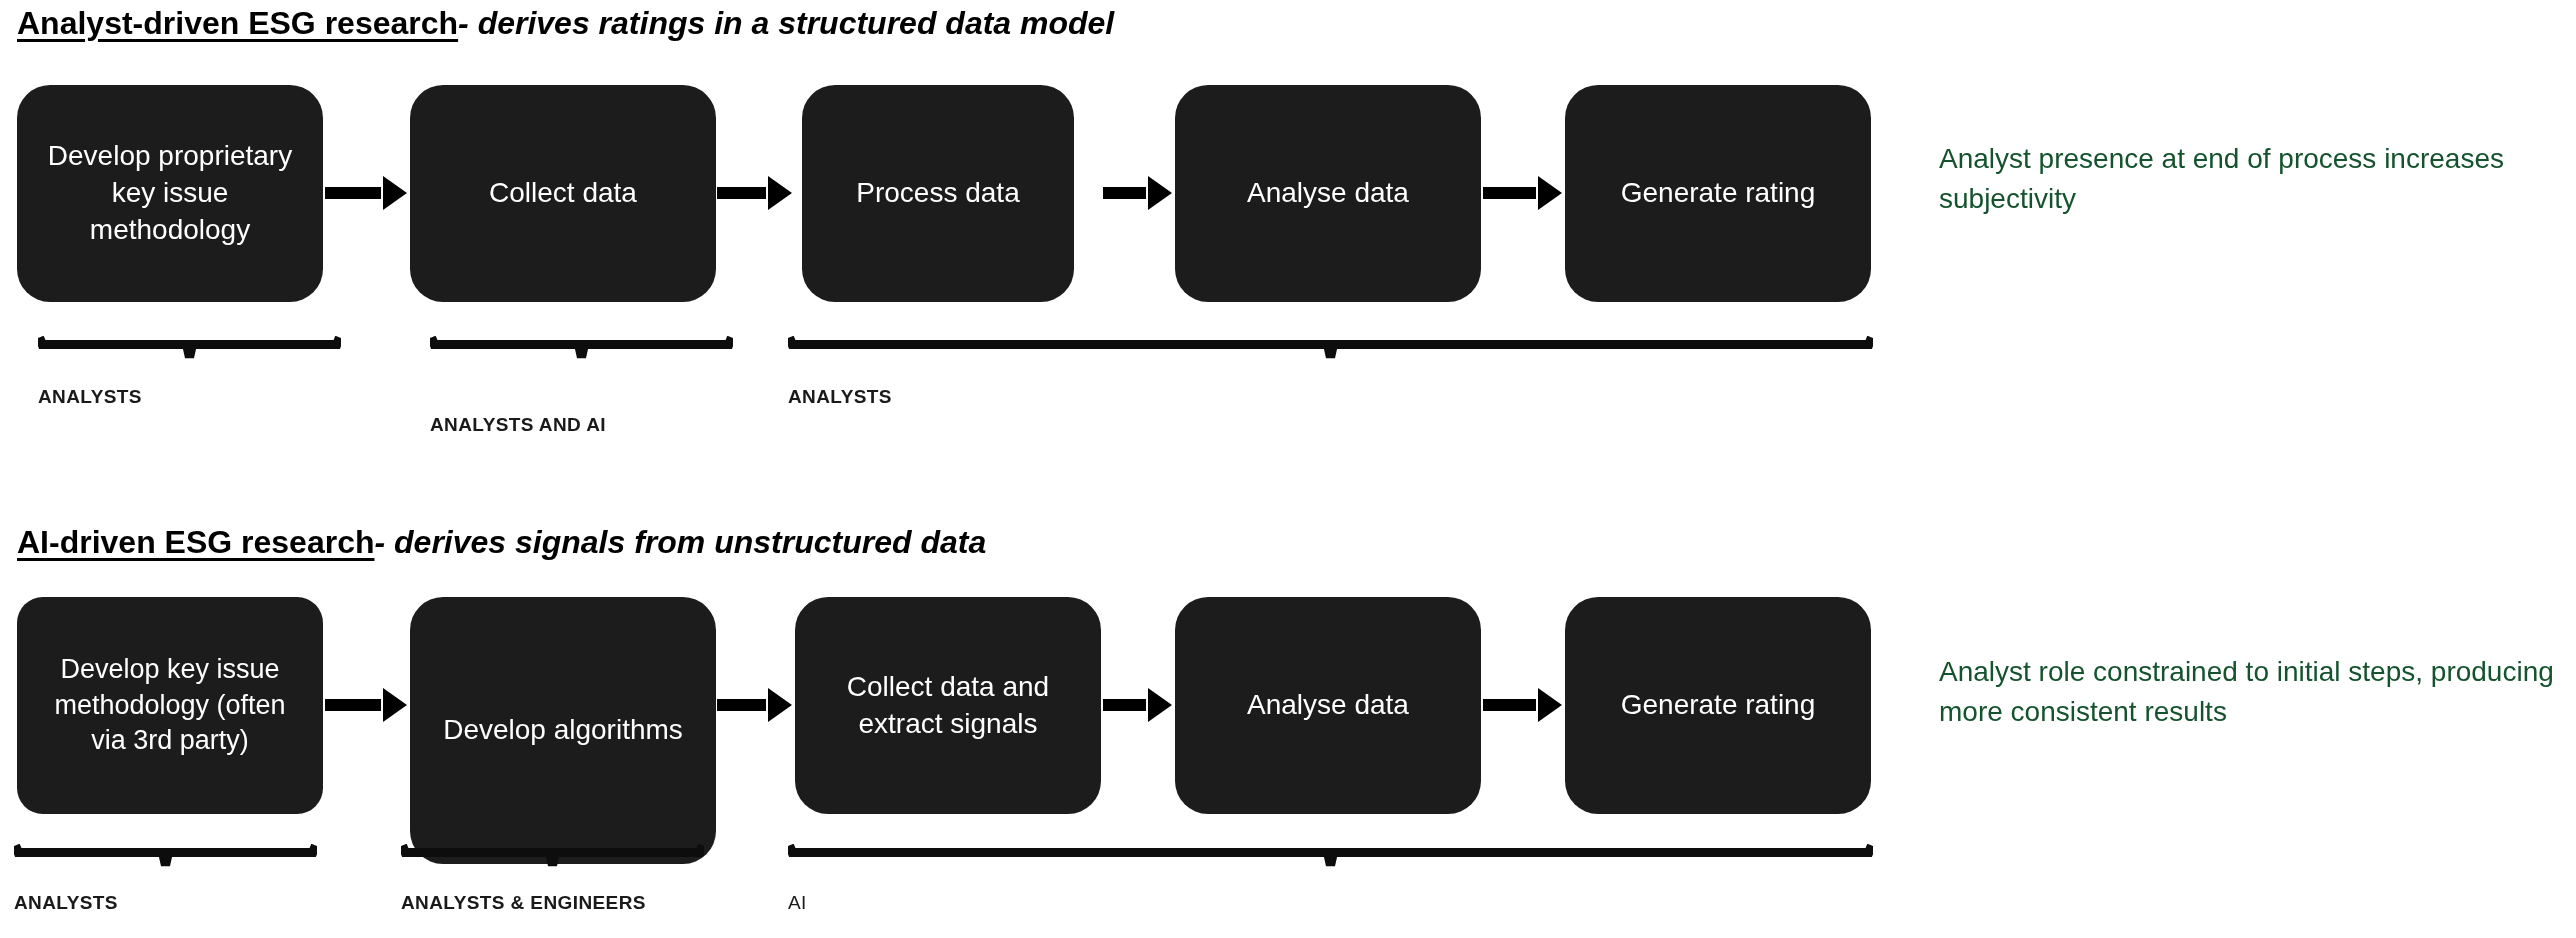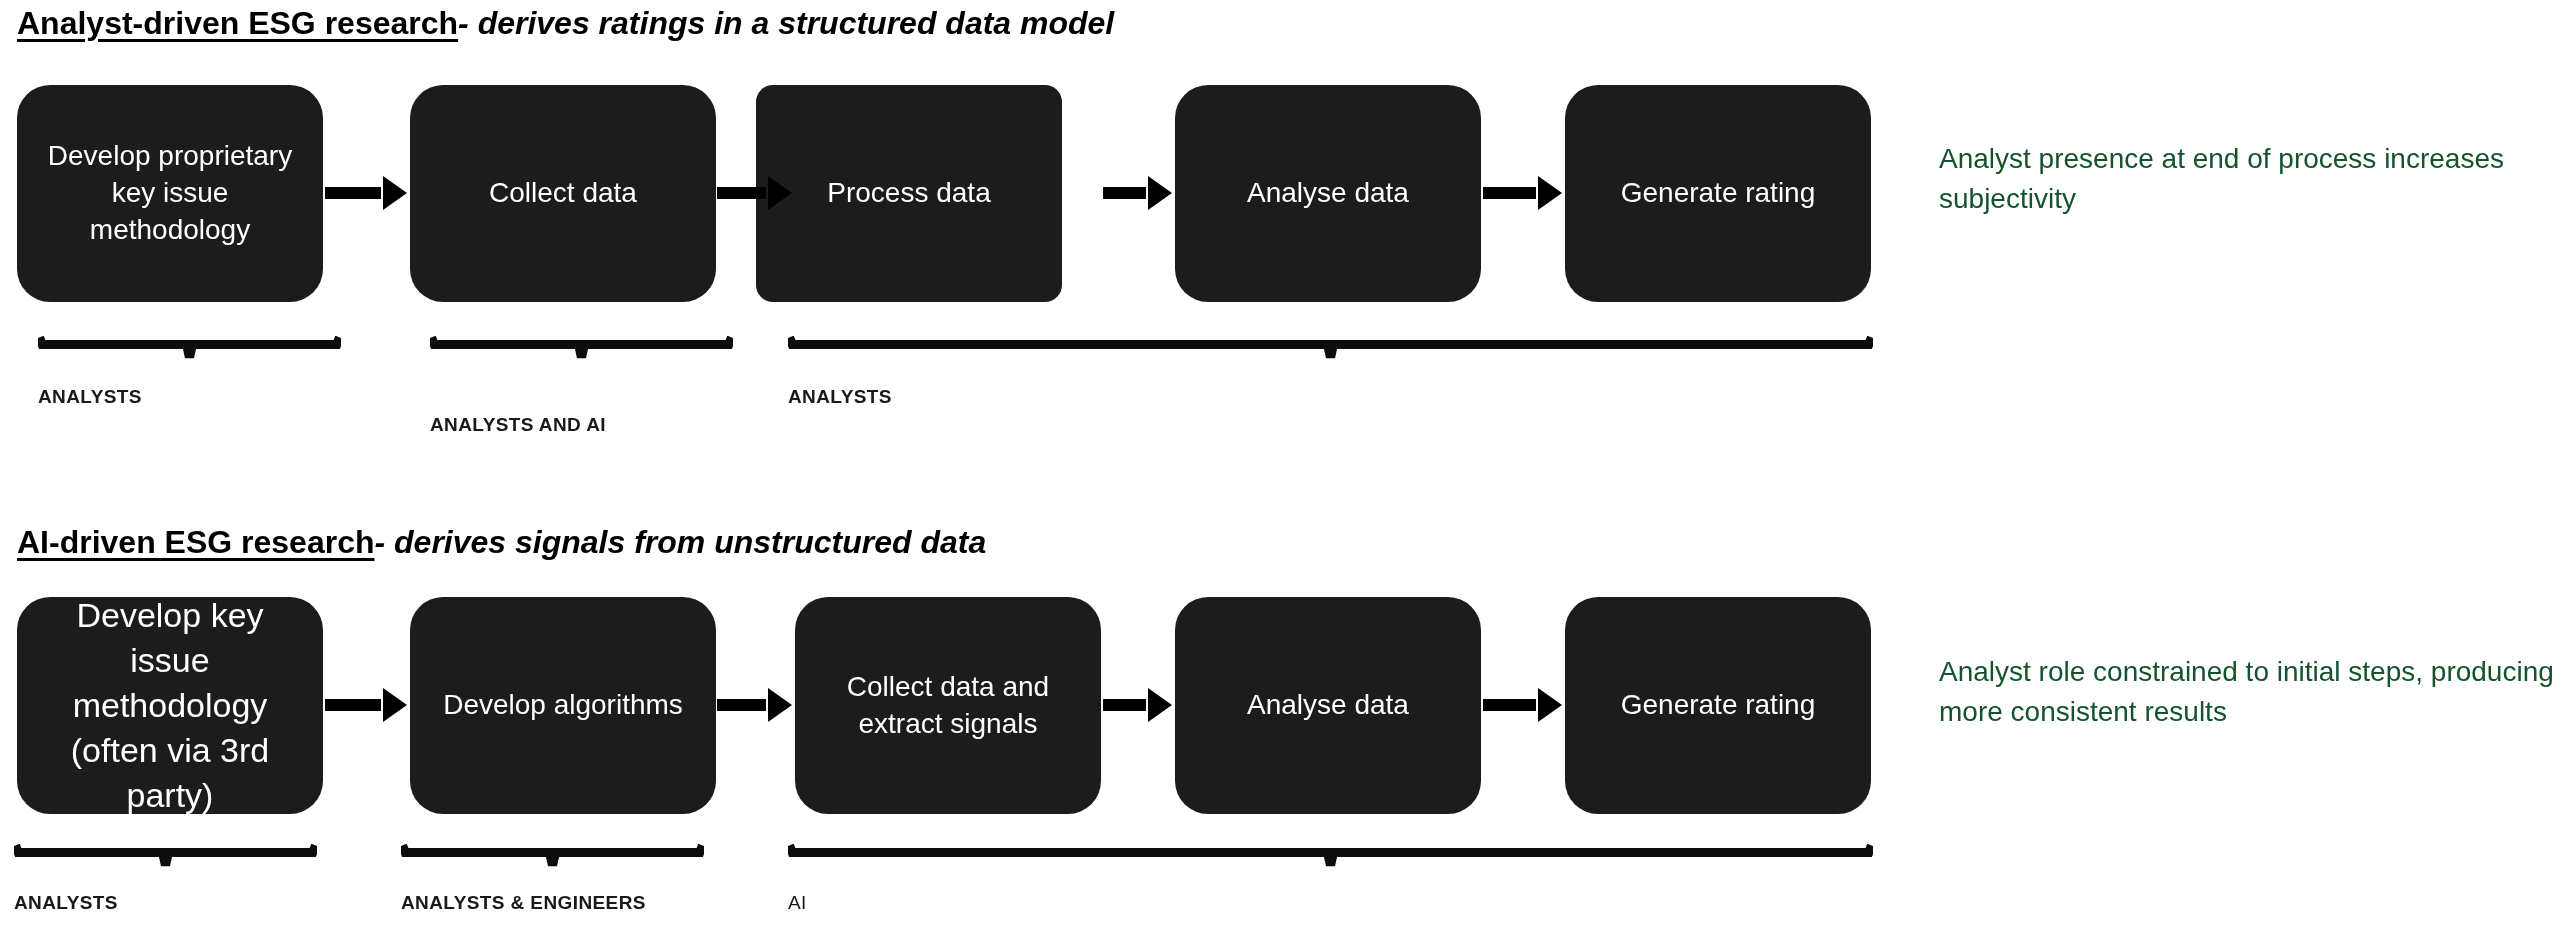--- a/index.html
+++ b/index.html
@@ -116,21 +116,21 @@
   <div class="section-title" style="left:17px; top:5.7px;">
     <span class="head-main">Analyst-driven ESG research</span><span class="head-sub">- derives ratings in a structured data model</span>
   </div>
 
   <div class="pbox" style="left:17px; top:85px; width:306px; height:217px;">
     <span class="pbox-text">Develop proprietary key issue methodology</span>
   </div>
   <div class="pbox" style="left:410px; top:85px; width:306px; height:217px;">
     <span class="pbox-text">Collect data</span>
   </div>
-  <div class="pbox" style="left:756px; top:85px; width:306px; height:217px;border-radius:17px;">
+  <div class="pbox" style="left:802px; top:85px; width:272px; height:217px;">
     <span class="pbox-text">Process data</span>
   </div>
   <div class="pbox" style="left:1175px; top:85px; width:306px; height:217px;">
     <span class="pbox-text">Analyse data</span>
   </div>
   <div class="pbox" style="left:1565px; top:85px; width:306px; height:217px;">
     <span class="pbox-text">Generate rating</span>
   </div>
 
   <div class="arrow" style="left:325px; top:179px; width:82px;">
@@ -169,24 +169,24 @@
   <div class="brace-label" style="left:38px; top:386px; width:303px;">ANALYSTS</div>
   <div class="brace-label" style="left:430px; top:386px; width:303px;margin-top:28px;">ANALYSTS AND AI</div>
   <div class="brace-label" style="left:788px; top:386px; width:1085px;">ANALYSTS</div>
 
   <div class="note" style="left:1939px; top:139px; width:603px;">Analyst presence at end of process increases subjectivity</div>
 
   <div class="section-title" style="left:17px; top:525px;">
     <span class="head-main">AI-driven ESG research</span><span class="head-sub">- derives signals from unstructured data</span>
   </div>
 
-  <div class="pbox" style="left:17px; top:597px; width:306px; height:217px; font-size:34px;">
+  <div class="pbox" style="left:17px; top:597px; width:306px; height:217px; font-size:27px;border-radius:26px;">
     <span class="pbox-text">Develop key issue methodology (often via 3rd party)</span>
   </div>
-  <div class="pbox" style="left:410px; top:597px; width:306px; height:217px;">
+  <div class="pbox" style="left:410px; top:597px; width:306px; height:267px;">
     <span class="pbox-text">Develop algorithms</span>
   </div>
   <div class="pbox" style="left:795px; top:597px; width:306px; height:217px;">
     <span class="pbox-text">Collect data and extract signals</span>
   </div>
   <div class="pbox" style="left:1175px; top:597px; width:306px; height:217px;">
     <span class="pbox-text">Analyse data</span>
   </div>
   <div class="pbox" style="left:1565px; top:597px; width:306px; height:217px;">
     <span class="pbox-text">Generate rating</span>

